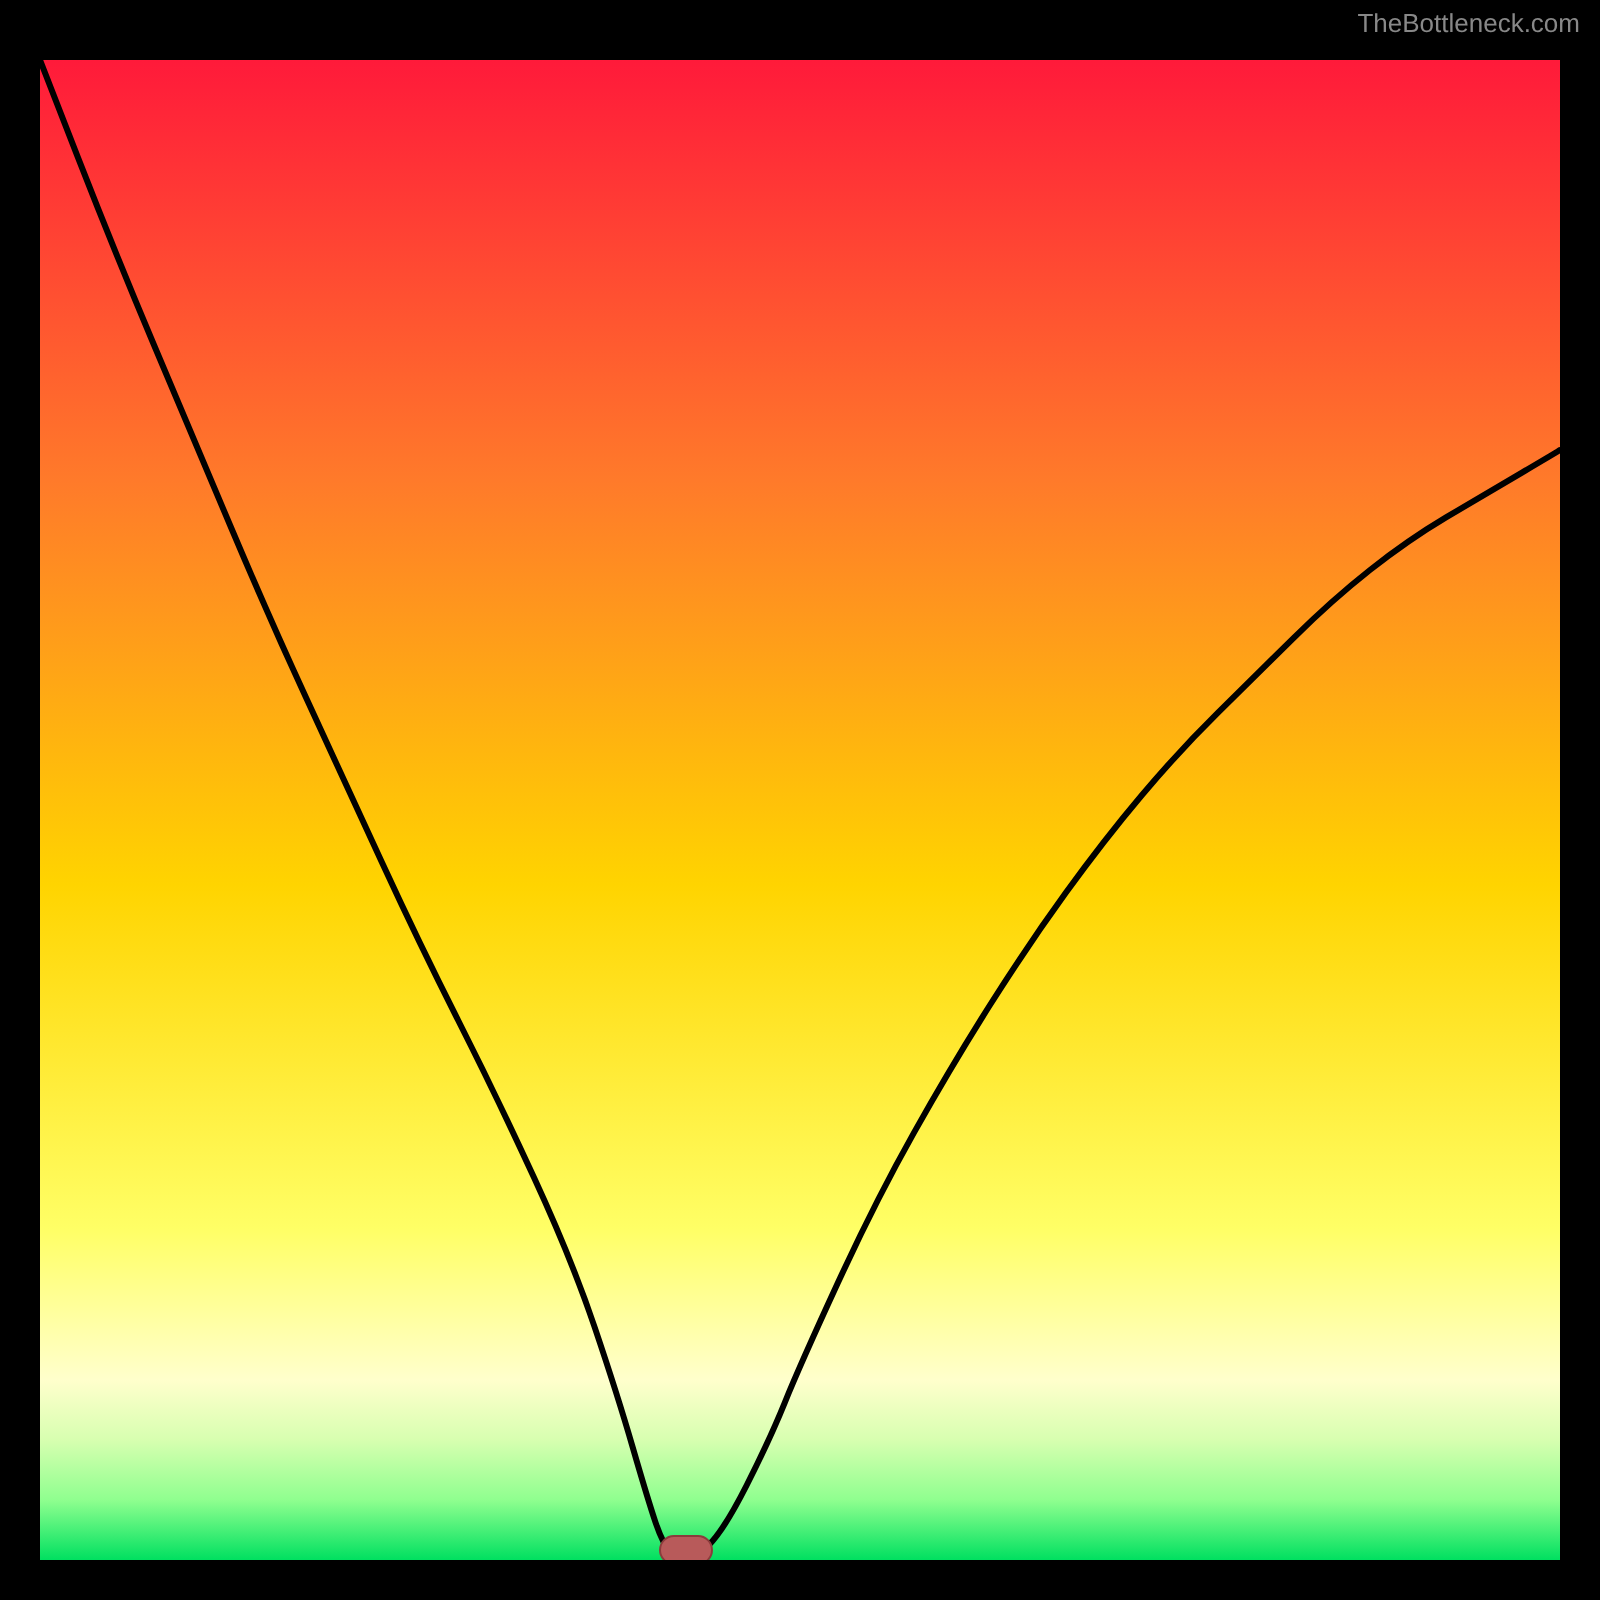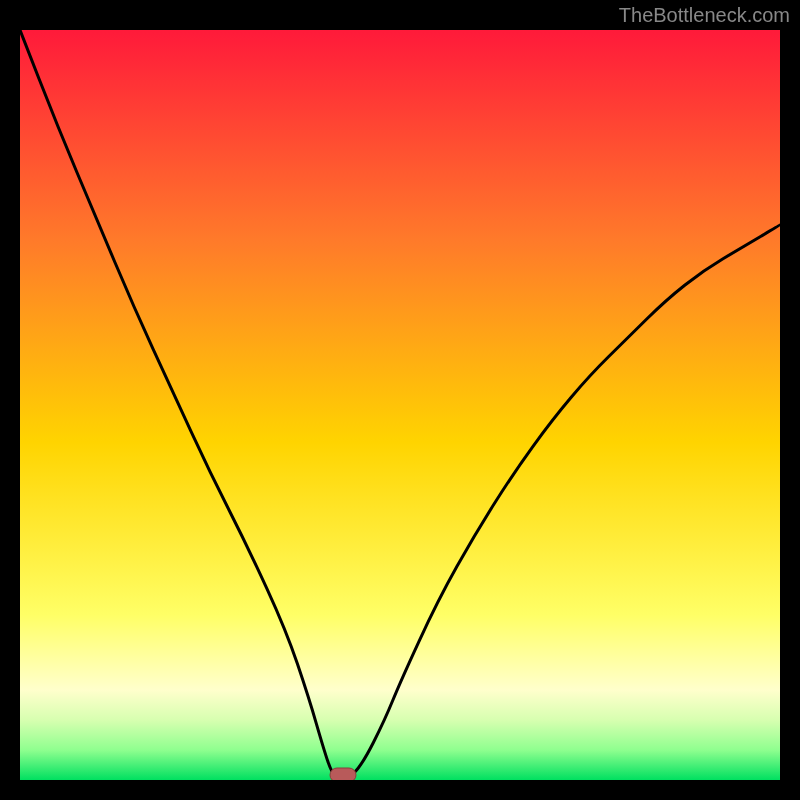--- a/index.html
+++ b/index.html
@@ -15,21 +15,21 @@
     position: relative;
     width: 800px;
     height: 800px;
     background: #000;
   }
   .attribution {
     position: absolute;
     top: 4px;
     right: 10px;
     color: #888;
-    font-size: 20px;
+    font-size: 13px;
     font-family: Arial, sans-serif;
     z-index: 10;
   }
   .plot {
     position: absolute;
     left: 20px;
     top: 30px;
     width: 760px;
     height: 750px;
     overflow: hidden;

